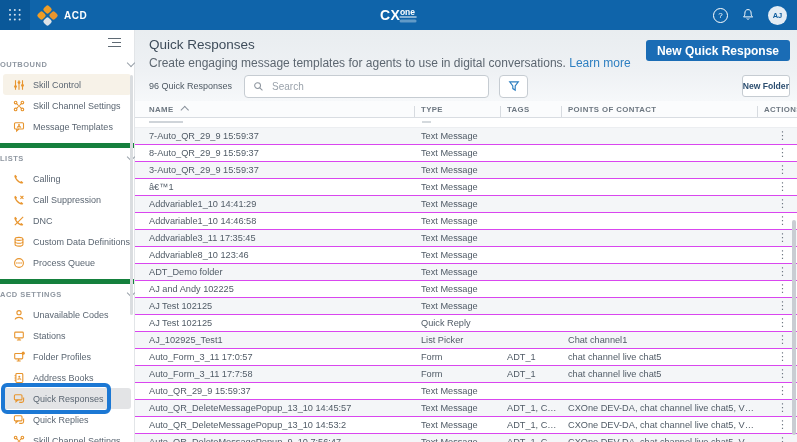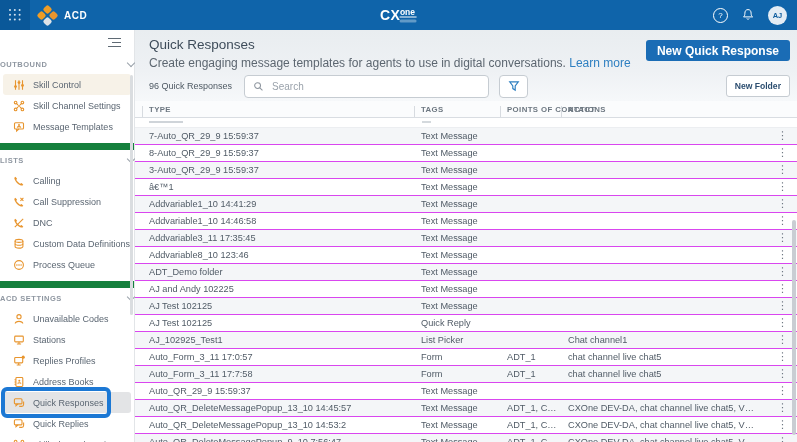--- a/index.html
+++ b/index.html
@@ -28,21 +28,21 @@
   .help-circle{width:13px;height:13px;border:1px solid #fff;border-radius:50%;font-size:8px;display:flex;align-items:center;justify-content:center;cursor:pointer;}
   .bell{width:14px;height:14px;display:flex;cursor:pointer;}
   .avatar{width:19px;height:19px;border-radius:50%;background:#e3ecf4;color:#0f5d9e;font-size:7.5px;font-weight:bold;display:flex;align-items:center;justify-content:center;cursor:pointer;text-align:center;}
 
   
   .sidebar{position:absolute;left:0;top:30px;width:135px;height:412px;background:#fff;border-right:1px solid #e2e5e8;box-sizing:border-box;}
   .collapse-row{height:24px;display:flex;justify-content:flex-end;padding:8px 13px 0 0;box-sizing:border-box;}
   .burger{display:flex;flex-direction:column;gap:2.6px;align-items:flex-end;cursor:pointer;}
   .burger i{display:block;height:1.4px;background:#5f6a74;width:13px;}
   .burger i:nth-child(2){width:9px;}
-  .section.later{margin-top:6px;border-top:7px solid #15803d;}
+  .section.later{margin-top:6px;border-top:5px solid #15803d;}
   .sec-head{height:20px;display:flex;align-items:center;justify-content:space-between;padding:0 0;cursor:pointer;}
   .sec-label{font-size:7.5px;font-weight:bold;color:#8f97a1;letter-spacing:.5px;}
   .chev{width:5px;height:5px;border-right:1.2px solid #98a0a9;border-bottom:1.2px solid #98a0a9;transform:rotate(45deg);margin-top:-3px;}
   .item{position:relative;height:21px;display:flex;align-items:center;gap:8px;padding-left:10px;margin:0 3px;border-radius:3px;font-size:9px;color:#5b6672;cursor:pointer;}
   .icn{width:12px;height:12px;display:flex;flex:none;}
   .icn svg{width:12px;height:12px;}
   .ilabel{white-space:nowrap;overflow:hidden;}
   .item.hl{background:#f7f2e8;}
   .item.sel{background:#e3e4e6;}
   .item.annotated::after{content:"";position:absolute;left:-2px;right:20px;top:-5px;bottom:-5px;border:4px solid #1c78d4;border-radius:6px;pointer-events:none;}
@@ -56,21 +56,21 @@
   .learn{color:#2e7fc1;cursor:pointer;text-decoration:none;}
   .btn-primary{height:21px;margin-top:3px;padding:0 11px;font-size:12px;font-weight:bold;color:#fff;background:#1a6cb5;border:none;border-radius:3px;cursor:pointer;font-family:inherit;}
   .toolbar{height:30px;box-sizing:border-box;background:linear-gradient(#eef1f4,#f6f8fa);display:flex;align-items:center;padding:0 7px 0 14px;}
   .count{font-size:9px;color:#4d5862;white-space:nowrap;}
   .search-box{width:245px;height:23px;box-sizing:border-box;border:1px solid #c6ccd2;border-radius:4px;background:#fff;display:flex;align-items:center;padding:0 8px;gap:6px;margin-left:12px;}
   .search-box svg{flex:none;}
   .search-input{border:none;outline:none;font-size:10px;width:100%;font-family:inherit;color:#444;background:transparent;}
   .search-input::placeholder{color:#9aa2ab;}
   .filter-btn{width:29px;height:23px;box-sizing:border-box;border:1px solid #c6ccd2;border-radius:4px;background:#fff;display:flex;align-items:center;justify-content:center;margin-left:10px;cursor:pointer;}
   .tb-spacer{flex:1;}
-  .btn-secondary{height:22px;padding:0 8px;font-size:8.6px;font-weight:bold;color:#2c4e70;background:#fff;border:1px solid #c6ccd2;border-radius:3px;cursor:pointer;font-family:inherit;}
+  .btn-secondary{height:22px;padding:0 0;font-size:8.6px;font-weight:bold;color:#2c4e70;background:#fff;border:1px solid #c6ccd2;border-radius:3px;cursor:pointer;font-family:inherit;}
 
   
   .thead,.trow{display:grid;grid-template-columns:272px 86px 61px 196px 33px;padding-left:14px;box-sizing:border-box;}
   .thead{height:17px;align-items:center;background:#fbfcfd;border-bottom:1px solid #d9dde2;}
   .thead .c{font-size:7.8px;font-weight:bold;color:#6d7781;letter-spacing:.4px;position:relative;white-space:nowrap;display:flex;align-items:center;}
   .thead .c.bordered::before{content:"";position:absolute;left:-7px;top:1px;height:11px;width:1px;background:#d7dbe0;}
   .sort-caret{width:4.5px;height:4.5px;border-left:1.2px solid #8a929c;border-top:1.2px solid #8a929c;transform:rotate(45deg);display:inline-block;margin-left:8px;margin-top:2px;}
   .tbody{position:relative;height:324px;overflow:hidden;}
   .sliver{height:9px;border-bottom:1px solid #eceef1;position:relative;background:#fff;}
   .sliver::before{content:"";position:absolute;left:14px;top:3px;width:34px;height:2.4px;background:#c3c9cf;opacity:.8;}
@@ -245,21 +245,21 @@
             <span class="ilabel">Stations</span>
           </div>
           <div class="item">
             <span class="icn">
               <svg viewBox="0 0 12 12" stroke="#e8952e" fill="none" stroke-width="1.1">
                 <rect x="1.7" y="2.5" width="8" height="5.4" rx=".8"></rect>
                 <path d="M5.7 7.9v1.7M3.7 10h4"></path>
                 <circle cx="10.2" cy="2.2" r="1.6" fill="#e8952e" stroke="none"></circle>
               </svg>
             </span>
-            <span class="ilabel">Replies Profiles</span>
+            <span class="ilabel">Folder Profiles</span>
           </div>
           <div class="item">
             <span class="icn">
               <svg viewBox="0 0 12 12" stroke="#e8952e" fill="none" stroke-width="1.1">
                 <rect x="2.9" y="1.5" width="6.9" height="9" rx=".9"></rect>
                 <path d="M1.5 3.7h1.4M1.5 6h1.4M1.5 8.3h1.4"></path>
                 <circle cx="6.3" cy="4.7" r="1" fill="#e8952e" stroke="none"></circle>
                 <path d="M4.7 7.6c.3-1.2 3-1.2 3.3 0"></path>
               </svg>
             </span>
@@ -325,20 +325,24 @@
       <div class="filter-btn">
         <svg viewBox="0 0 12 12" width="12" height="12">
             <path d="M1.7 1.8h8.6L7.2 5.9v4.2L4.8 8.6V5.9Z" fill="none" stroke="#2e7fc0" stroke-width="1.15"></path>
           </svg>
       </div>
       <div class="tb-spacer"></div>
       <button class="btn-secondary">New Folder</button>
     </div>
 
     <div class="thead">
+      <div class="c">
+          <span>NAME</span>
+          <span class="sort-caret"></span>
+        </div>
       <div class="c bordered">TYPE</div>
       <div class="c bordered">TAGS</div>
       <div class="c bordered">POINTS OF CONTACT</div>
       <div class="c bordered">ACTIONS</div>
     </div>
 
     <div class="tbody" id="tbody">
       <div class="sliver"></div>
     <div class="trow">
           <div class="c">7-Auto_QR_29_9 15:59:37</div>

